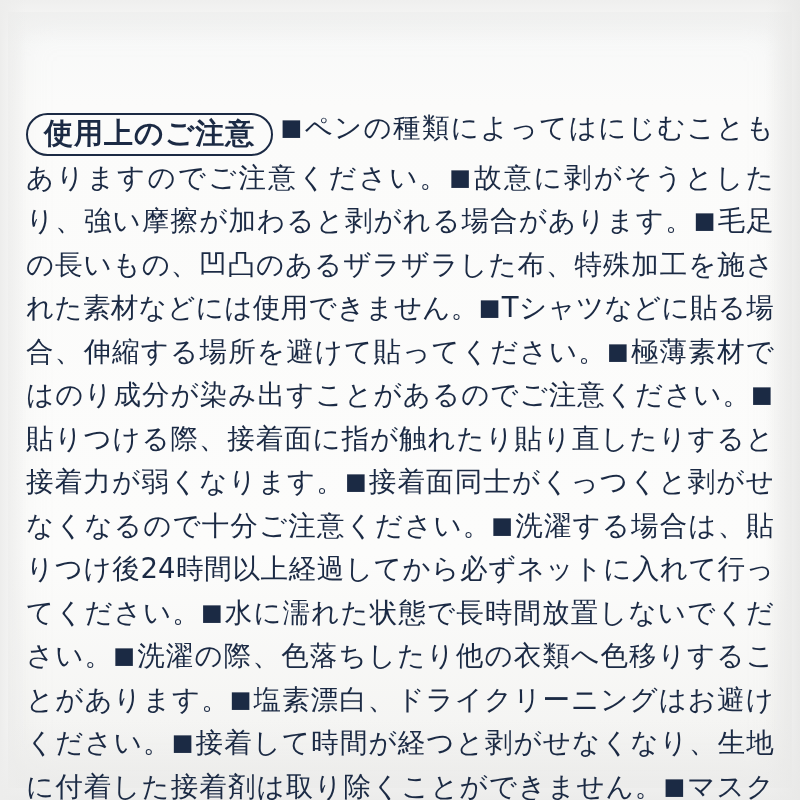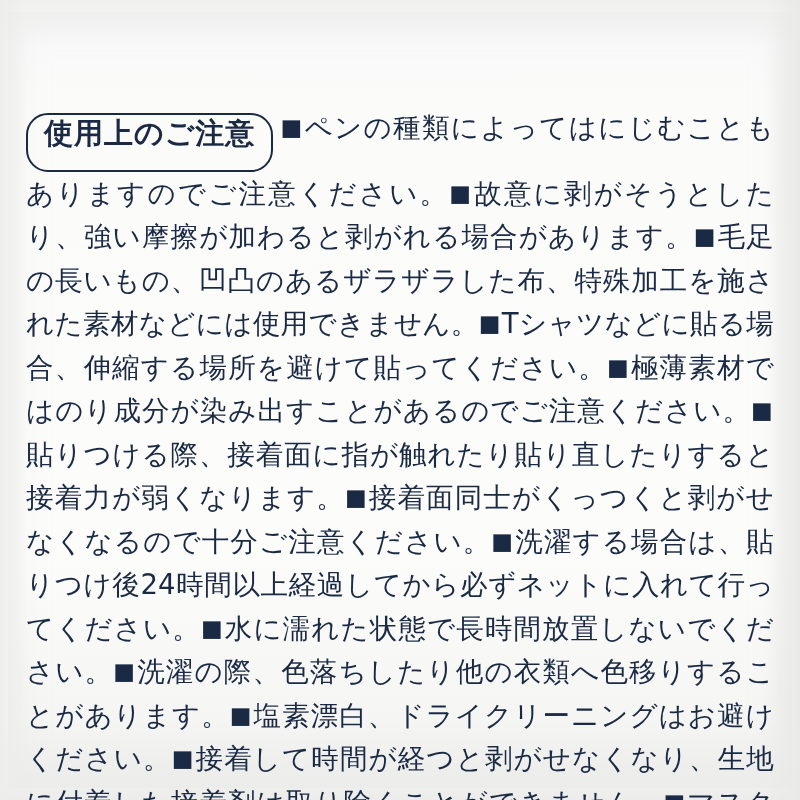--- a/index.html
+++ b/index.html
@@ -69,21 +69,21 @@
     left: 26px;
     top: 78px;
     width: 748px;
   }
 
   
   .heading-badge {
     display: inline-block;
     border: 2.5px solid #1b2a44;
     border-radius: 22px;
-    padding: 4px 16px 22px 16px;
+    padding: 4px 16px 6px 16px;
     line-height: 1;
     margin-right: 6px;
     vertical-align: -6px;
   }
   .heading-badge .heading-text {
     font-family: "DejaVu Sans", sans-serif;
     font-weight: bold;
     font-size: 29px;
     color: #1b2a44;
     letter-spacing: 1px;

